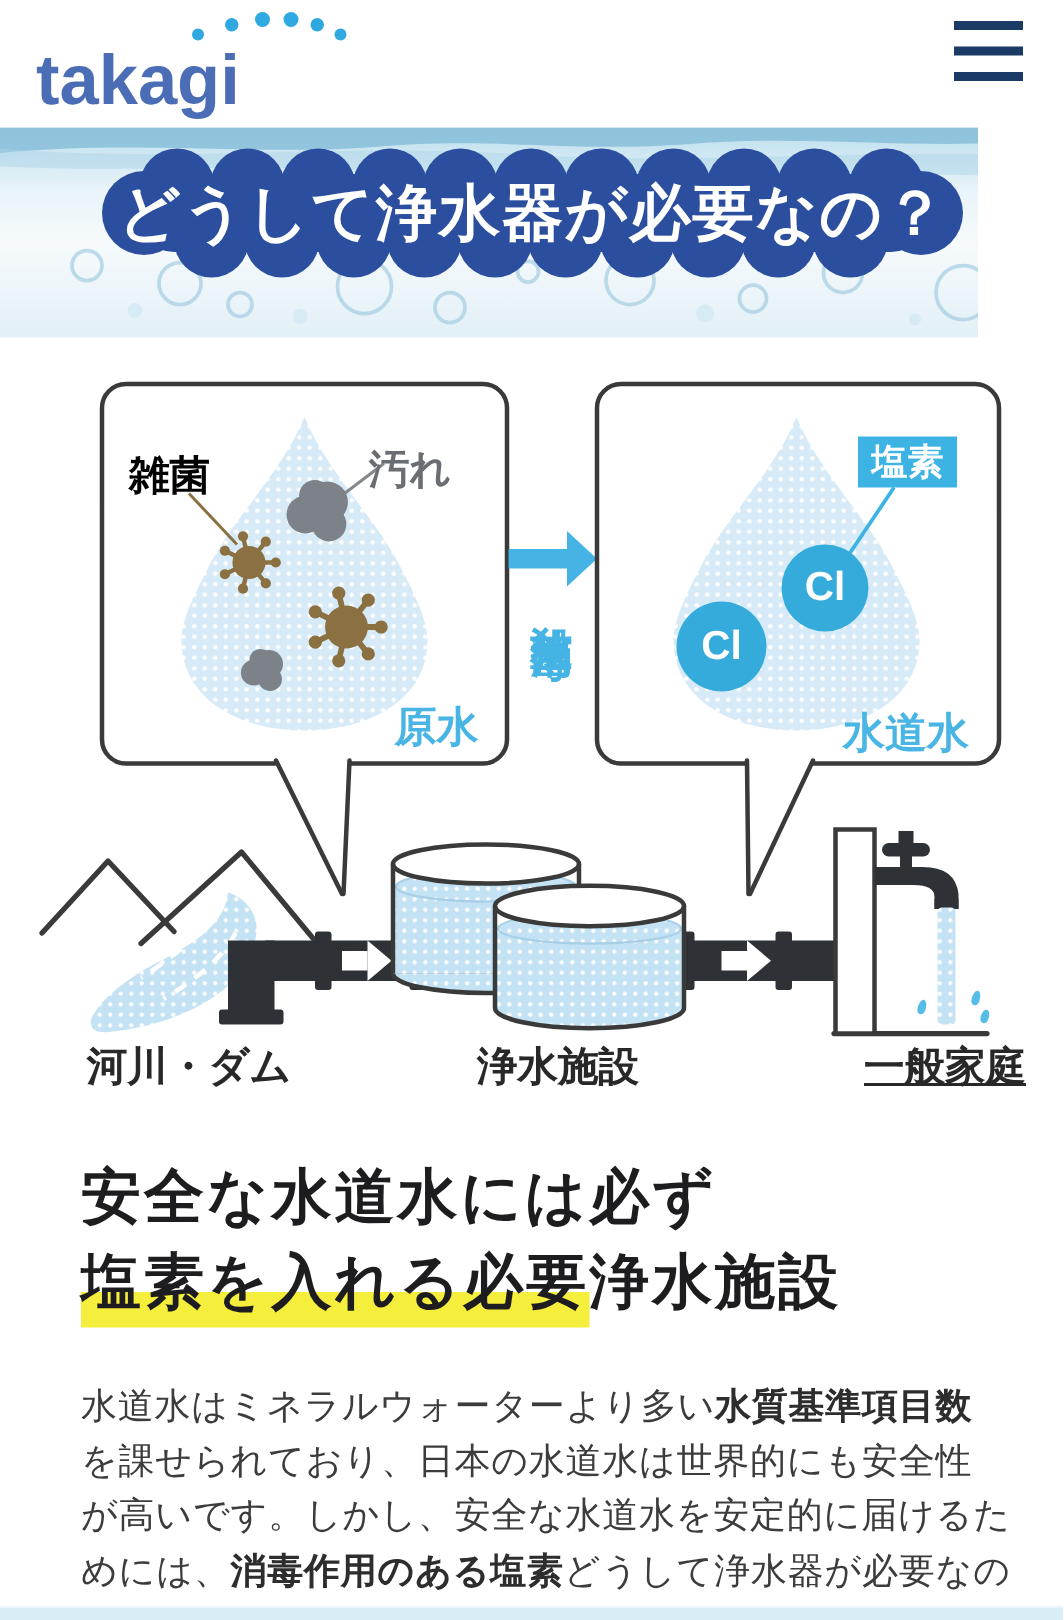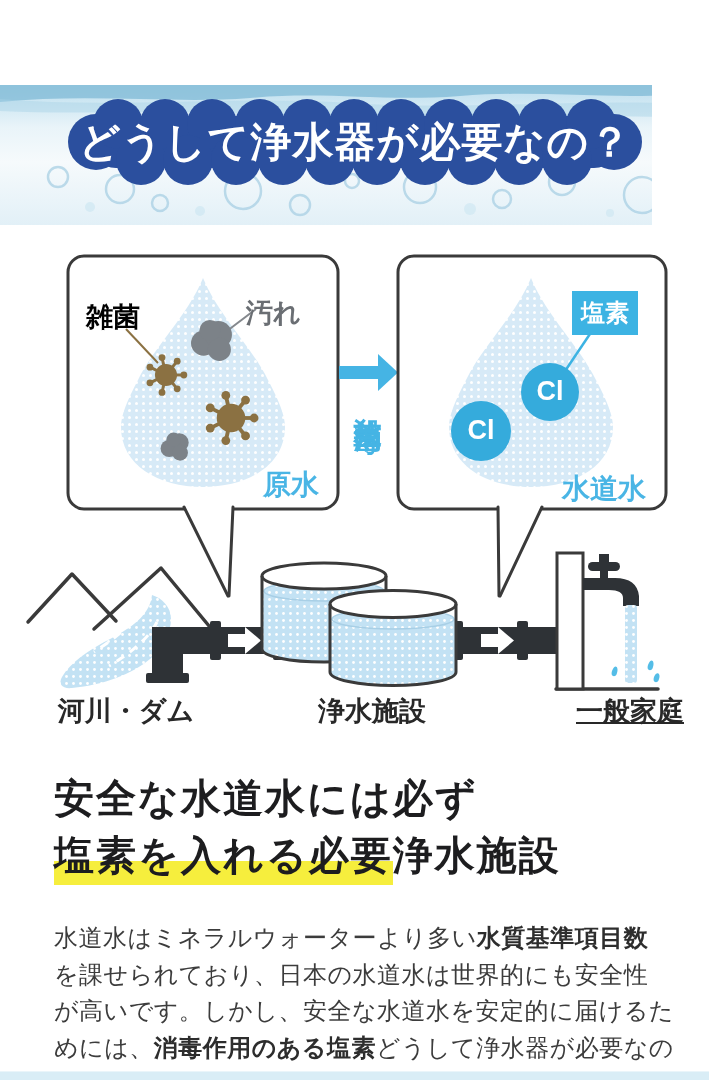--- a/index.html
+++ b/index.html
@@ -39,21 +39,21 @@
   }
   
   .figure { position:absolute; left:0; top:225px; width:709px; height:510px; }
   .figure svg { position:absolute; left:0; top:0; }
   .fig-label { position:absolute; white-space:nowrap; font-weight:700; }
   .lbl-germ  { left:86px;  top:74px;  font-size:27px; color:#000000; }
   .lbl-dirt  { left:246px; top:70px;  font-size:27px; color:#6a6e73; }
   .lbl-raw   { left:263px; top:241px; font-size:28px; color:#49b5e5; }
   .lbl-tap   { left:562px; top:245px; font-size:28px; color:#49b5e5; }
   .lbl-chlorine {
-    left:572px; top:66px; width:66px; height:44px; background:#3cb3e3; color:#fff;
+    left:572px; top:66px; width:66px; height:34px; background:#3cb3e3; color:#fff;
     font-size:24px; display:flex; align-items:center; justify-content:center;
   }
   .lbl-cl { color:#fff; font-size:27px; width:58px; text-align:center; }
   .cl1 { left:521px; top:151px; } .cl2 { left:452px; top:190px; }
   .lbl-process {
     left:348px; top:170px; font-size:28px; color:#45b4e4;
     writing-mode:vertical-rl; text-orientation:upright; letter-spacing:3px;
   }
   .lbl-flow { top:468px; font-size:27px; color:#282828; text-align:center; }
   .lbl-source   { left:56px;  width:140px; }
@@ -79,20 +79,36 @@
   .next-strip {
     position:absolute; left:0; top:1071px; width:709px; height:9px;
     background:#d9edf6; border-top:1px solid #eaf5fa;
   }
 </style>
 </head>
 <body>
 
 <div class="page">
 
+  <div class="header">
+    <div class="logo">
+      <span class="logo-text">takagi</span>
+      <span class="logo-dot d1"></span>
+      <span class="logo-dot d2"></span>
+      <span class="logo-dot d3"></span>
+      <span class="logo-dot d4"></span>
+      <span class="logo-dot d5"></span>
+      <span class="logo-dot d6"></span>
+    </div>
+    <div class="menu-btn">
+      <div class="bar"></div>
+      <div class="bar"></div>
+      <div class="bar"></div>
+    </div>
+  </div>
 
   <div class="banner">
     <svg width="709" height="140" viewBox="0 0 709 140">
       <path d="M0,0 H709 V7 C620,17 545,4 460,11 C380,17 330,6 250,13 C175,19 90,8 0,17 Z" fill="#7fb9d6" opacity="0.75"></path>
       <path d="M0,14 C120,24 230,10 350,18 C470,26 590,12 709,20 V34 C560,26 420,38 280,30 C170,24 80,30 0,26 Z" fill="#a9d2e6" opacity="0.45"></path>
       <g fill="none" stroke="#a9d0e4" stroke-width="2.5" opacity="0.75">
         <circle cx="120" cy="104" r="14"></circle>
           <circle cx="160" cy="118" r="8"></circle>
         <circle cx="243" cy="106" r="18"></circle>
           <circle cx="300" cy="120" r="10"></circle>

